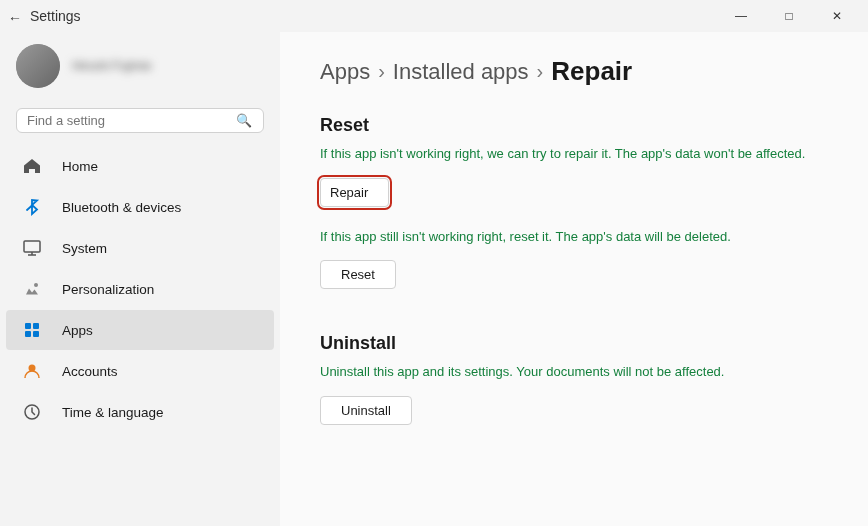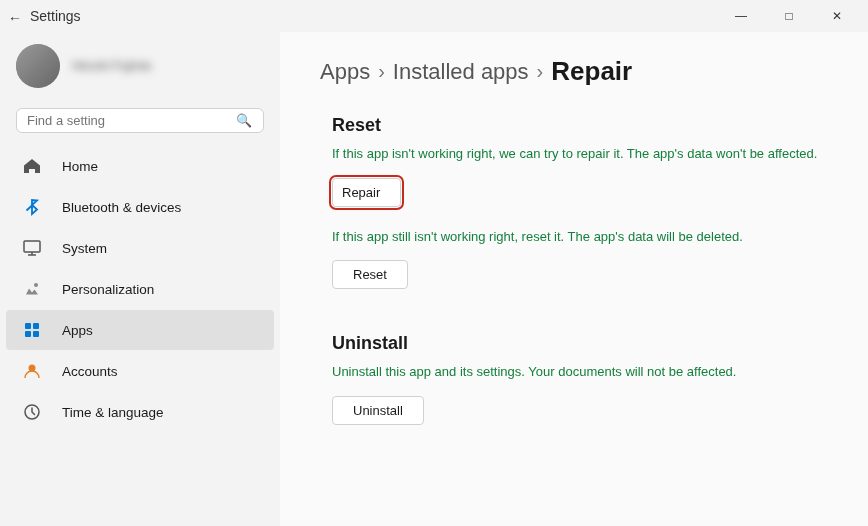--- a/index.html
+++ b/index.html
@@ -180,21 +180,20 @@
       color: #1a1a1a;
       margin-bottom: 20px;
     }
     .action-btn.highlighted {
       outline: 2px solid #c42b1c;
       outline-offset: 1px;
       padding-left: 9px;
     }
     .section-block {
       margin-bottom: 24px;
-      margin-left: 12px;
     }
   </style>
 </head>
 <body>
 
 <div class="title-bar">
   <div class="title-bar-left">
     <span style="cursor:pointer;font-size:14px;color:#333;">←</span>
     <span class="title-bar-title">Settings</span>
   </div>

